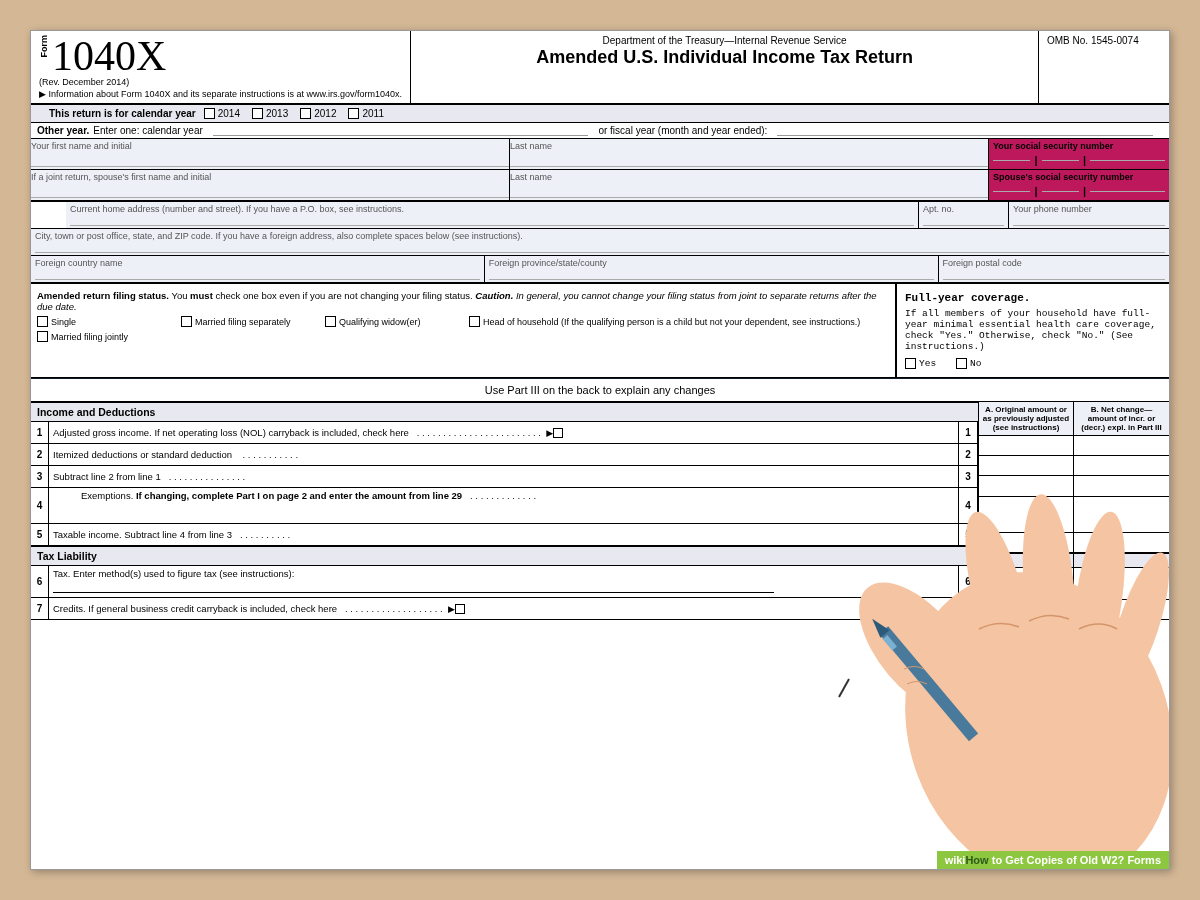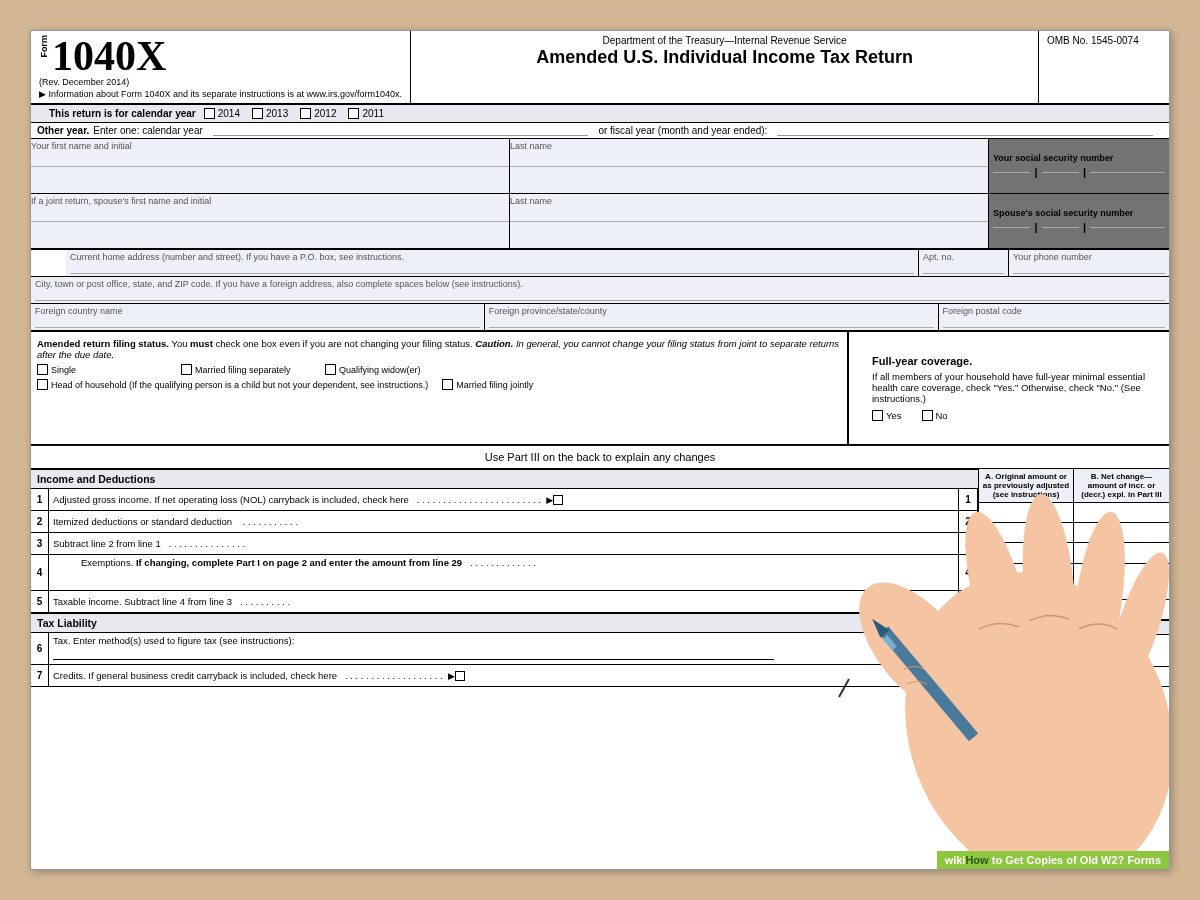--- a/index.html
+++ b/index.html
@@ -36,21 +36,21 @@
     }
     .form-number-block {
       padding: 4px 8px;
       border-right: 1px solid #000;
       min-width: 210px;
       display: flex;
       flex-direction: column;
     }
     .form-number {
       font-size: 42px;
-      font-weight: bold;
+      font-weight: normal;
       line-height: 1;
       color: #000;
       font-family: 'Times New Roman', serif;
     }
     .form-rev {
       font-size: 9px;
       color: #000;
     }
     .form-title-block {
       flex: 1;
@@ -123,25 +123,25 @@
       font-size: 9px;
       color: #555;
       background: #eef0f8;
       min-height: 28px;
     }
     .name-cell:last-child {
       border-right: none;
     }
     .ssn-cell {
       min-width: 180px;
-      padding: 14px 4px;
+      padding: 2px 4px;
       font-size: 9px;
       font-weight: bold;
       color: #000;
-      background: #737373;
+      background: #be185d;
     }
     
     .address-row {
       display: flex;
       border-bottom: 1px solid #000;
     }
     .address-cell {
       flex: 1;
       padding: 2px 4px;
       border-right: 1px solid #000;
@@ -162,23 +162,24 @@
       display: flex;
       border-bottom: 1px solid #000;
     }
     .left-col {
       flex: 1;
       border-right: 2px solid #000;
       padding: 6px;
       font-size: 9.5px;
     }
     .right-col {
-      width: 320px;
-      padding: 23px;
+      width: 272px;
+      padding: 8px;
       font-size: 9.5px;
+      font-family: Liberation Mono, monospace;
     }
     .checkbox-row {
       display: flex;
       flex-wrap: wrap;
       gap: 4px;
       margin-top: 4px;
     }
     .checkbox-item {
       display: flex;
       align-items: center;

